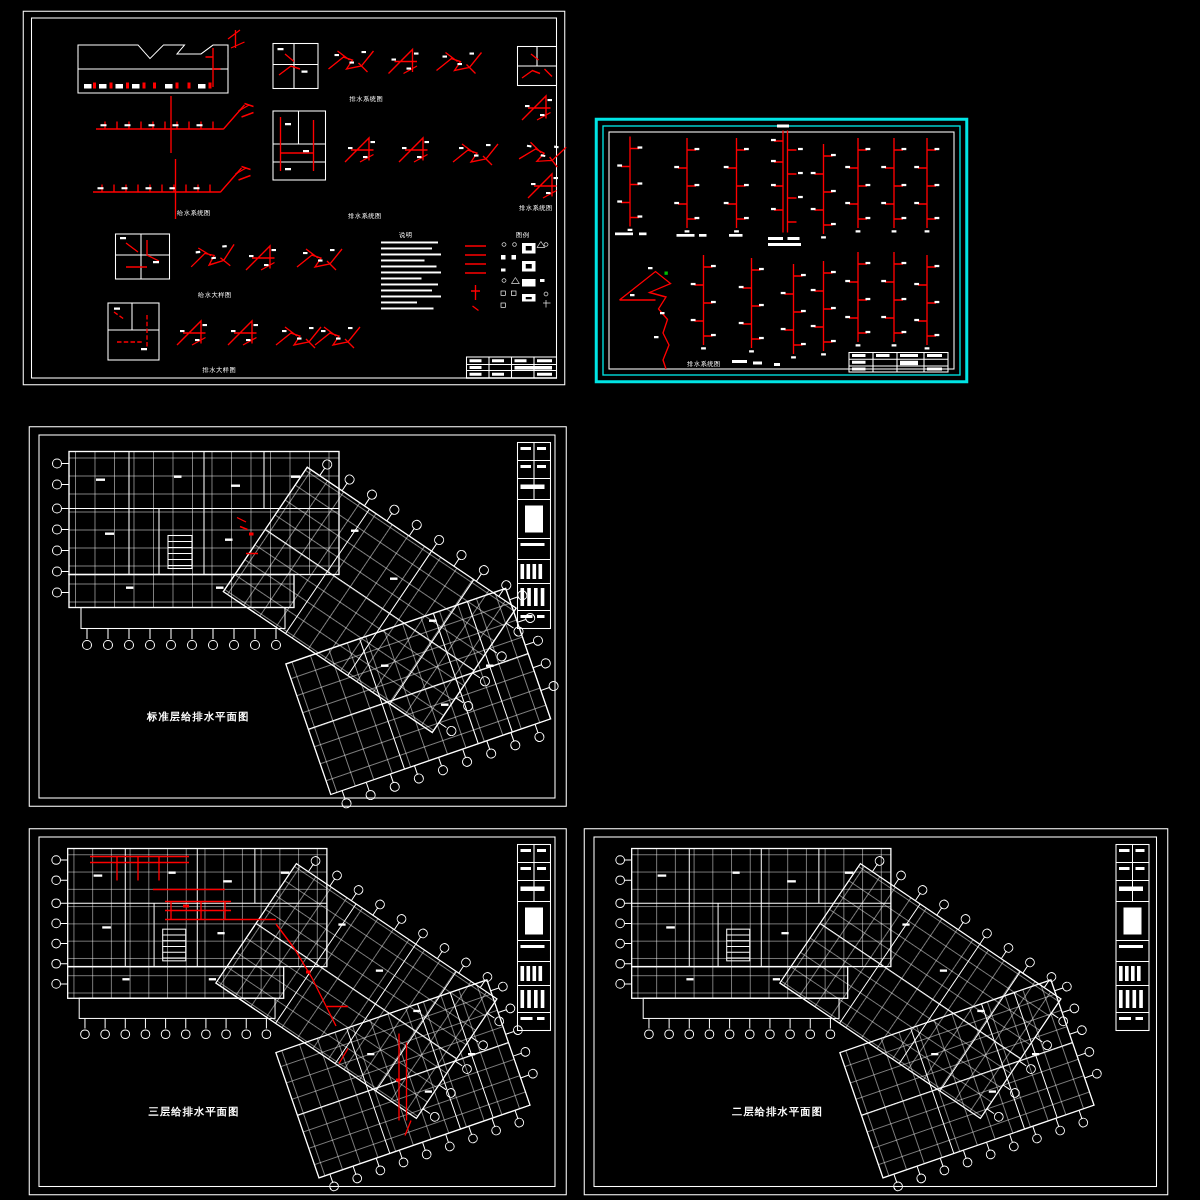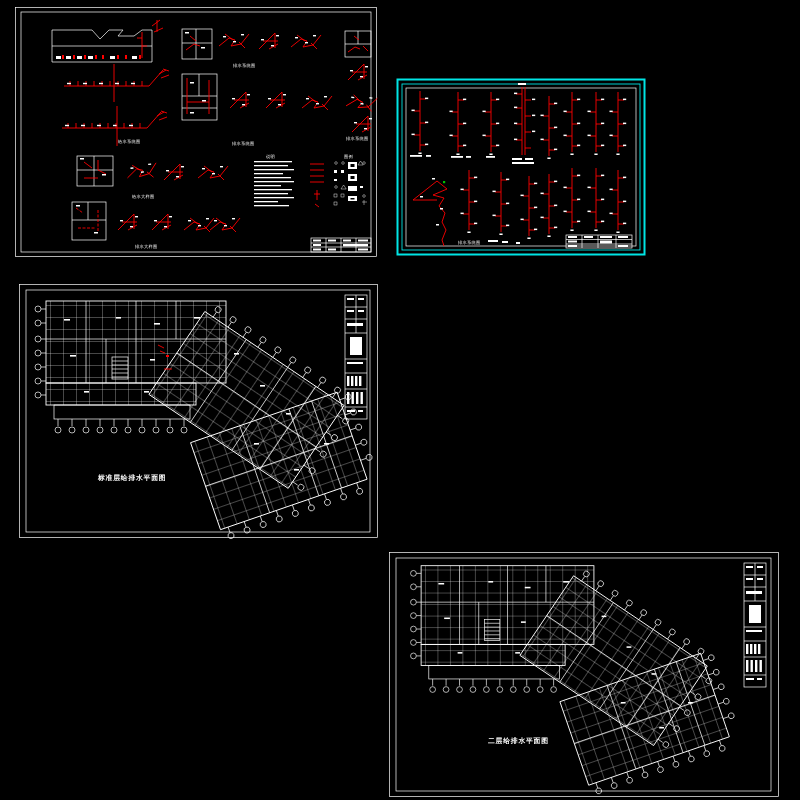--- a/index.html
+++ b/index.html
@@ -462,20 +462,41 @@
   <g class="r">
     <path d="M140 62l6 3M142 68l5 2M146 86h8"></path>
     <rect class="rf" x="148" y="72" width="3" height="2"></rect>
   </g>
   <text class="ttl" x="80" y="197">标准层给排水平面图</text>
   <use href="#strip" x="327" y="12"></use>
 </svg>
 </div>
 
 
+<div class="sheet" style="left:18px;top:551px">
+<svg width="361" height="247" viewBox="0 0 361 247">
+  <g>
+    <rect class="w" x="1.5" y="1.5" width="358" height="244"></rect>
+    <rect class="w" x="8" y="7" width="344" height="233"></rect>
+  </g>
+  <use href="#fp" transform="translate(6,7) scale(0.96)"></use>
+  <g class="r">
+    <path d="M42 20h66M42 24h66M60 20v16M74 20v16M88 20v16"></path>
+    <path d="M92 50h44M92 56h44M92 62h44M96 50v12M116 50v12M132 50v12"></path>
+    <path d="M84 42h48M136 62h30M166 65l12 16 12 20 10 20 6 12"></path>
+    <path d="M248 138v58M253 144v52"></path>
+    <path d="M214 148l-6 10M256 196l-4 10M200 120h14"></path>
+    <rect class="rf" x="104" y="52" width="4" height="2"></rect>
+    <rect class="rf" x="186" y="96" width="3" height="2"></rect>
+    <rect class="rf" x="246" y="168" width="3" height="2"></rect>
+  </g>
+  <text class="ttl" x="81" y="192">三层给排水平面图</text>
+  <use href="#strip" x="327" y="12"></use>
+</svg>
+</div>
 
 <div class="sheet" style="left:388px;top:551px">
 <svg width="392" height="247" viewBox="0 0 392 247">
   <g>
     <rect class="w" x="1.5" y="1.5" width="389" height="244"></rect>
     <rect class="w" x="8" y="7" width="375" height="233"></rect>
   </g>
   <use href="#fp" transform="translate(12,7) scale(0.96)"></use>
   <text class="ttl" x="100" y="192">二层给排水平面图</text>
   <use href="#strip" x="356" y="12"></use>

